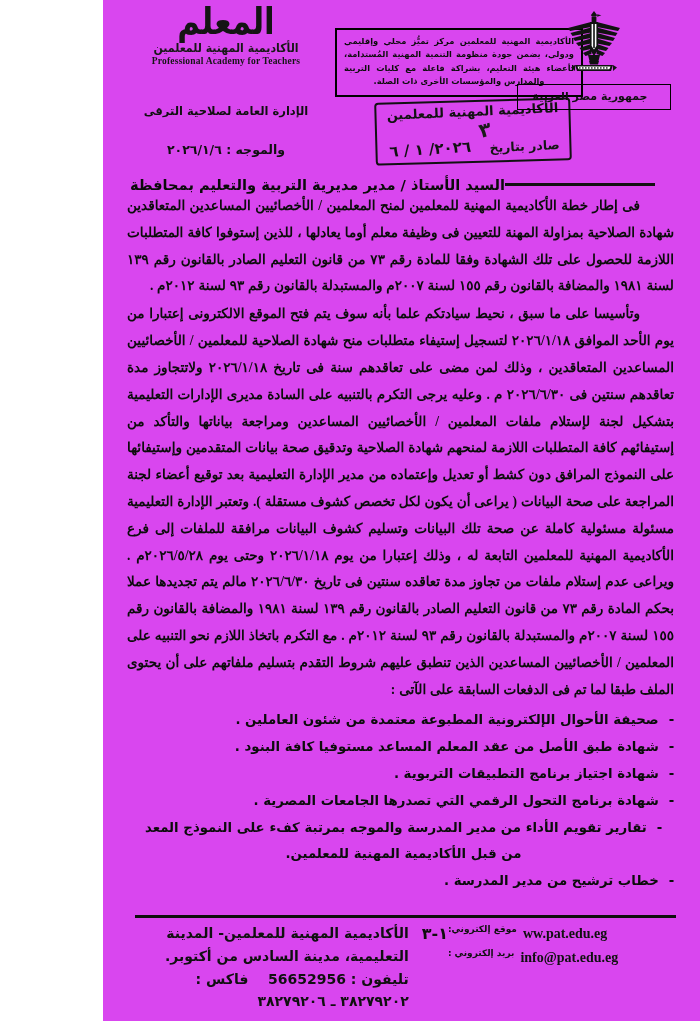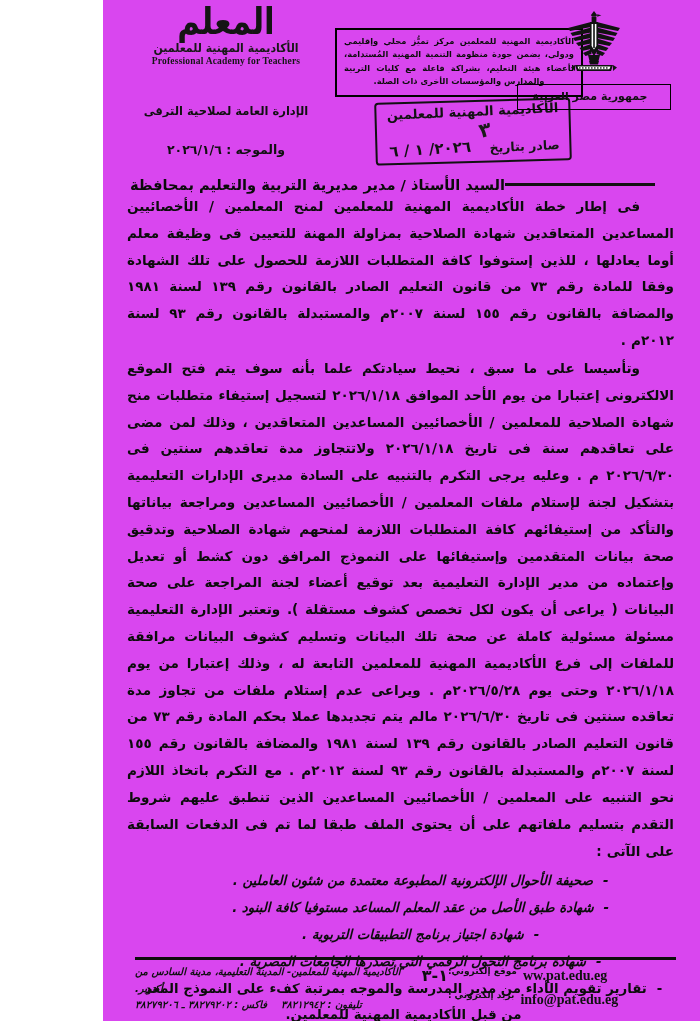--- a/index.html
+++ b/index.html
@@ -215,39 +215,38 @@
     margin: 0 0 1px 0;
     font-size: 13.55px;
     font-weight: bold;
     color: #0c0c0c;
     line-height: 1.98;
     text-align: justify;
     text-align-last: right;
     letter-spacing: -0.25px;
     word-spacing: 0.4px;
   }
-  p.para.indent { text-indent: 34px; }
+  p.para.indent { text-indent: 34px; font-family: Liberation Serif, serif; }
 
   ul.doc-list {
     list-style: none;
     margin: 4px 0 0 0;
     padding: 0;
   }
   ul.doc-list li {
     font-size: 13.3px;
     font-weight: bold;
     color: #0c0c0c;
     line-height: 1.95;
     letter-spacing: -0.25px;
     margin-bottom: 1px;
   }
   ul.doc-list li.center-item {
-    text-align: center;
+    text-align: right;
     padding-left: 40px;
-    font-style: italic;
   }
   ul.doc-list li.wide-item {
     text-align: justify;
     text-align-last: center;
     padding: 0 12px 0 18px;
   }
   .dash {
     display: inline-block;
     margin-left: 10px;
   }
@@ -263,28 +262,27 @@
     height: 3.5px;
     background: #0d0d0d;
     margin-bottom: 4px;
   }
   .footer-cols {
     display: flex;
     align-items: flex-start;
     justify-content: space-between;
   }
   .footer-right {
-    text-align: left;
-    font-size: 10px;
+    text-align: right;
+    font-size: 14px;
     font-weight: bold;
     color: #101010;
     line-height: 1.62;
     letter-spacing: -0.1px;
     width: 300px;
-    font-style: italic;
   }
   .footer-center {
     font-size: 16px;
     font-weight: bold;
     color: #0d0d0d;
     padding-top: 2px;
     letter-spacing: 1px;
     margin-left: 13px;
   }
   .footer-left {
@@ -434,21 +432,21 @@
           <span class="f-label">بريد إلكتروني :</span>
         </div>
       </div>
 
       <div class="footer-center">١-٣</div>
 
       <div class="footer-right">
         <div>الأكاديمية المهنية للمعلمين- المدينة التعليمية، مدينة السادس من أكتوبر.</div>
         <div class="fax-line">
           <span>تليفون :</span>
-          <span>٣٨٢١٢٩٤٢</span>
+          <span>56652956</span>
           &nbsp;&nbsp;
           <span>فاكس :</span>
           <span>٣٨٢٧٩٢٠٢ ـ ٣٨٢٧٩٢٠٦</span>
         </div>
       </div>
 
     </div>
   </div>
 
 </div>

